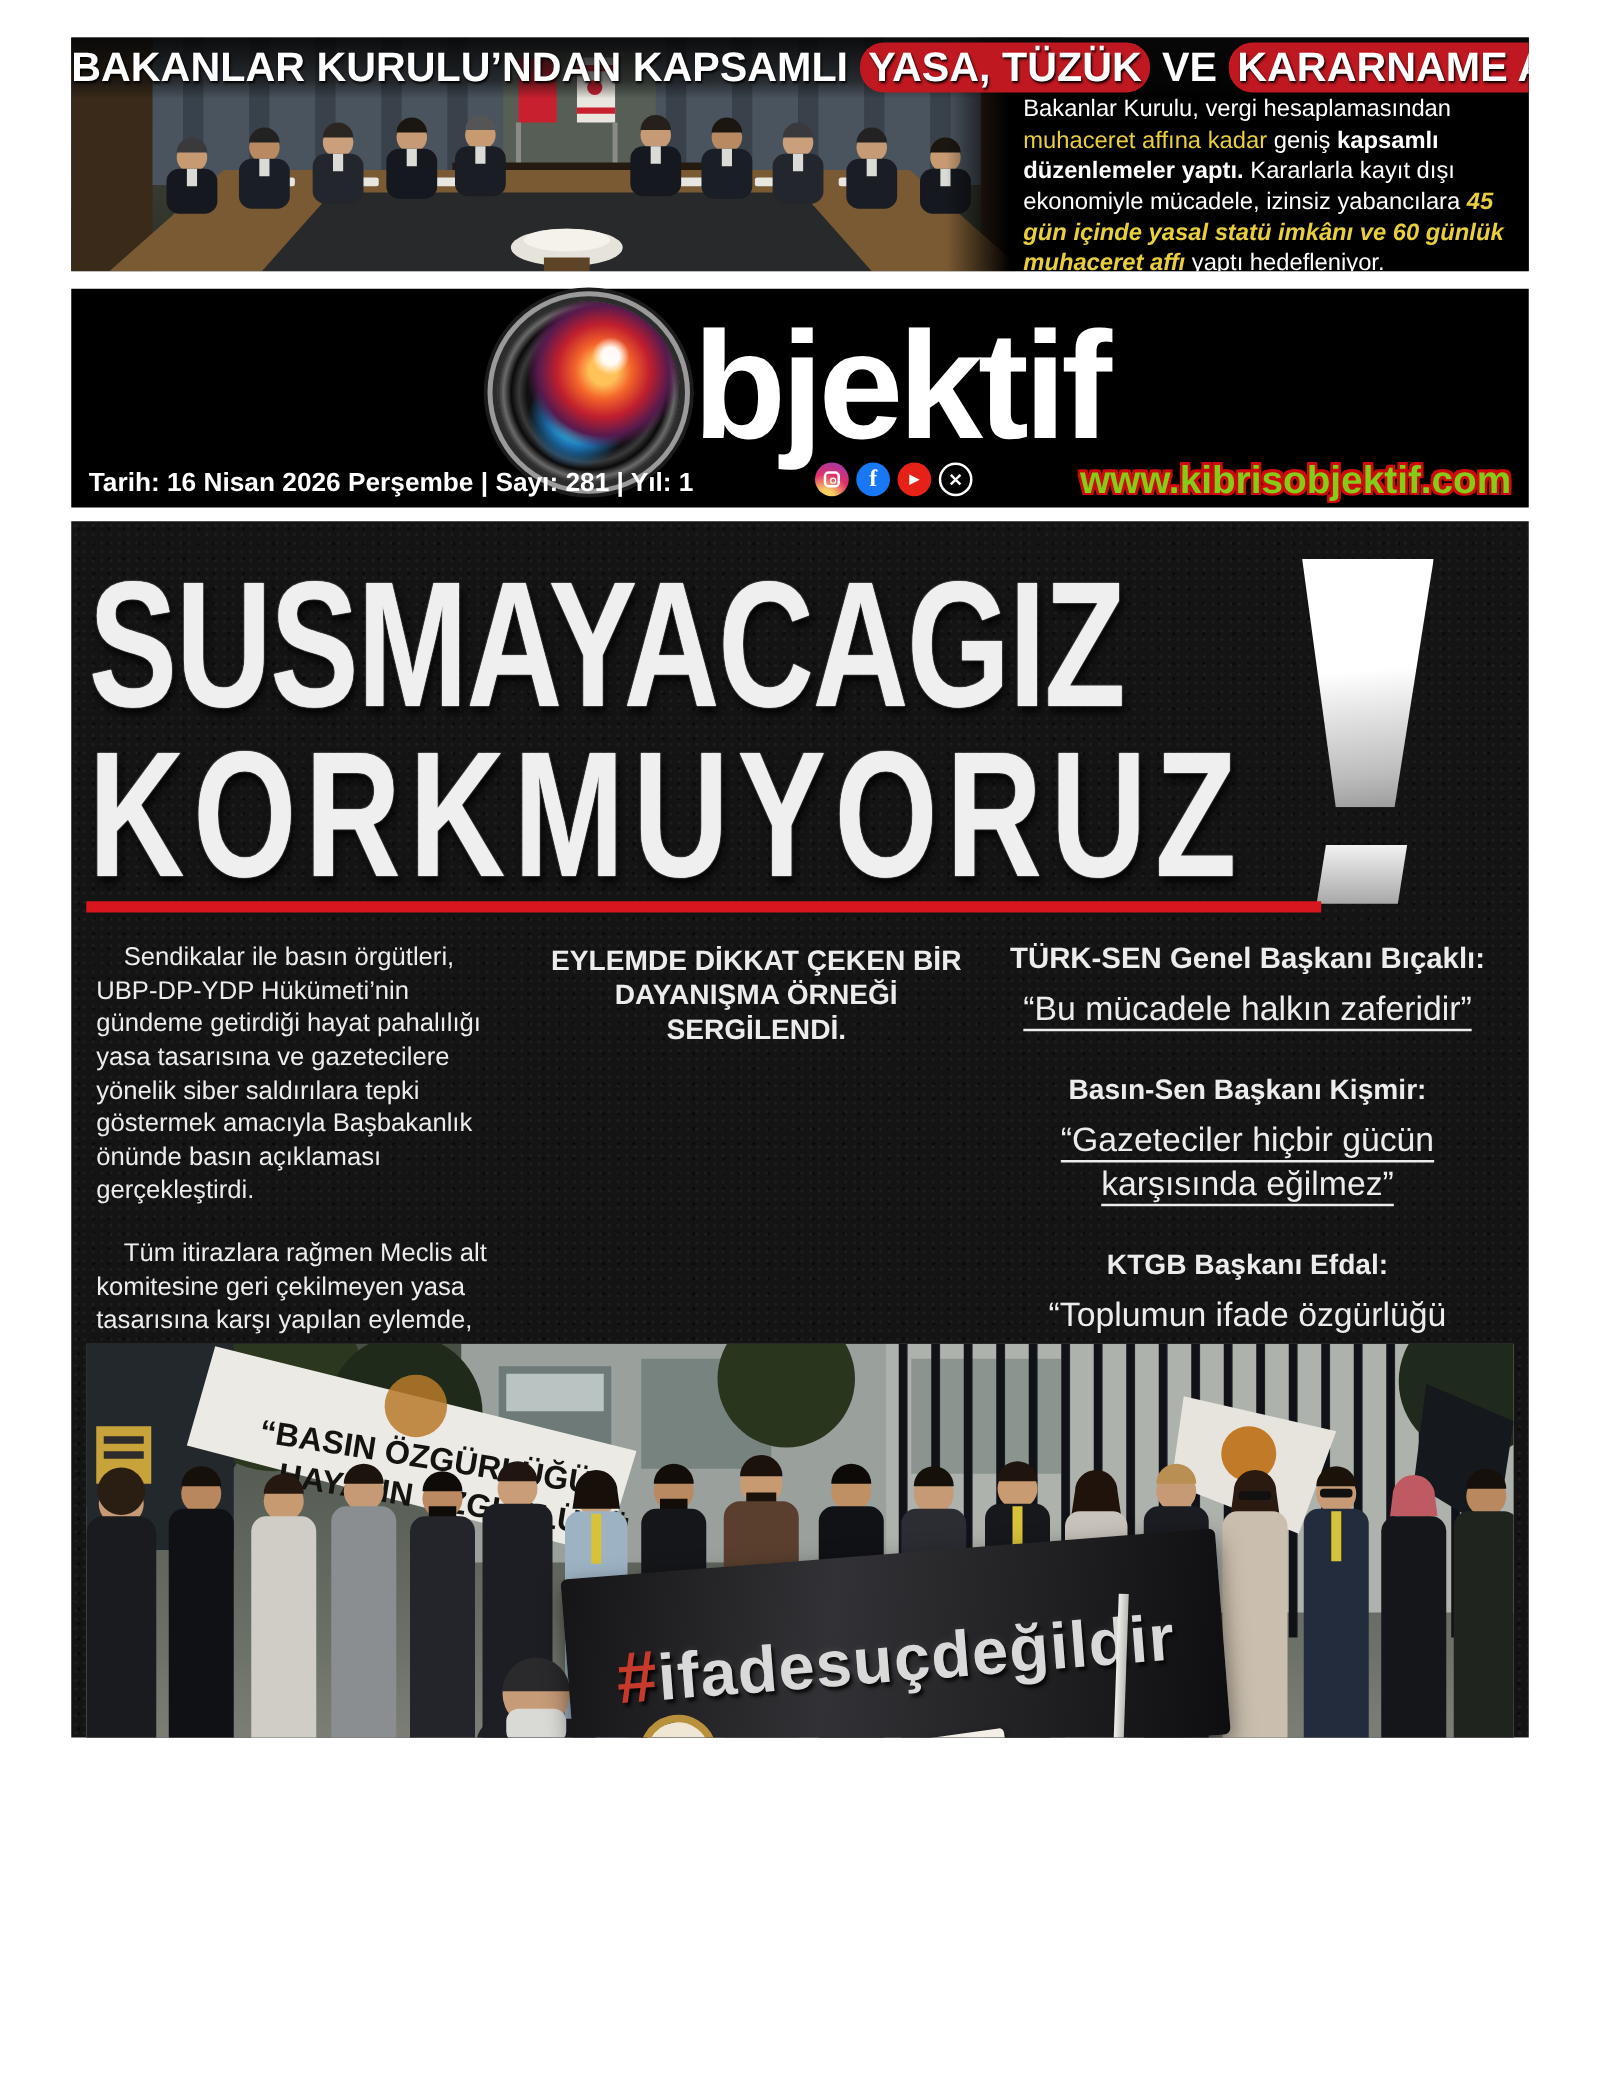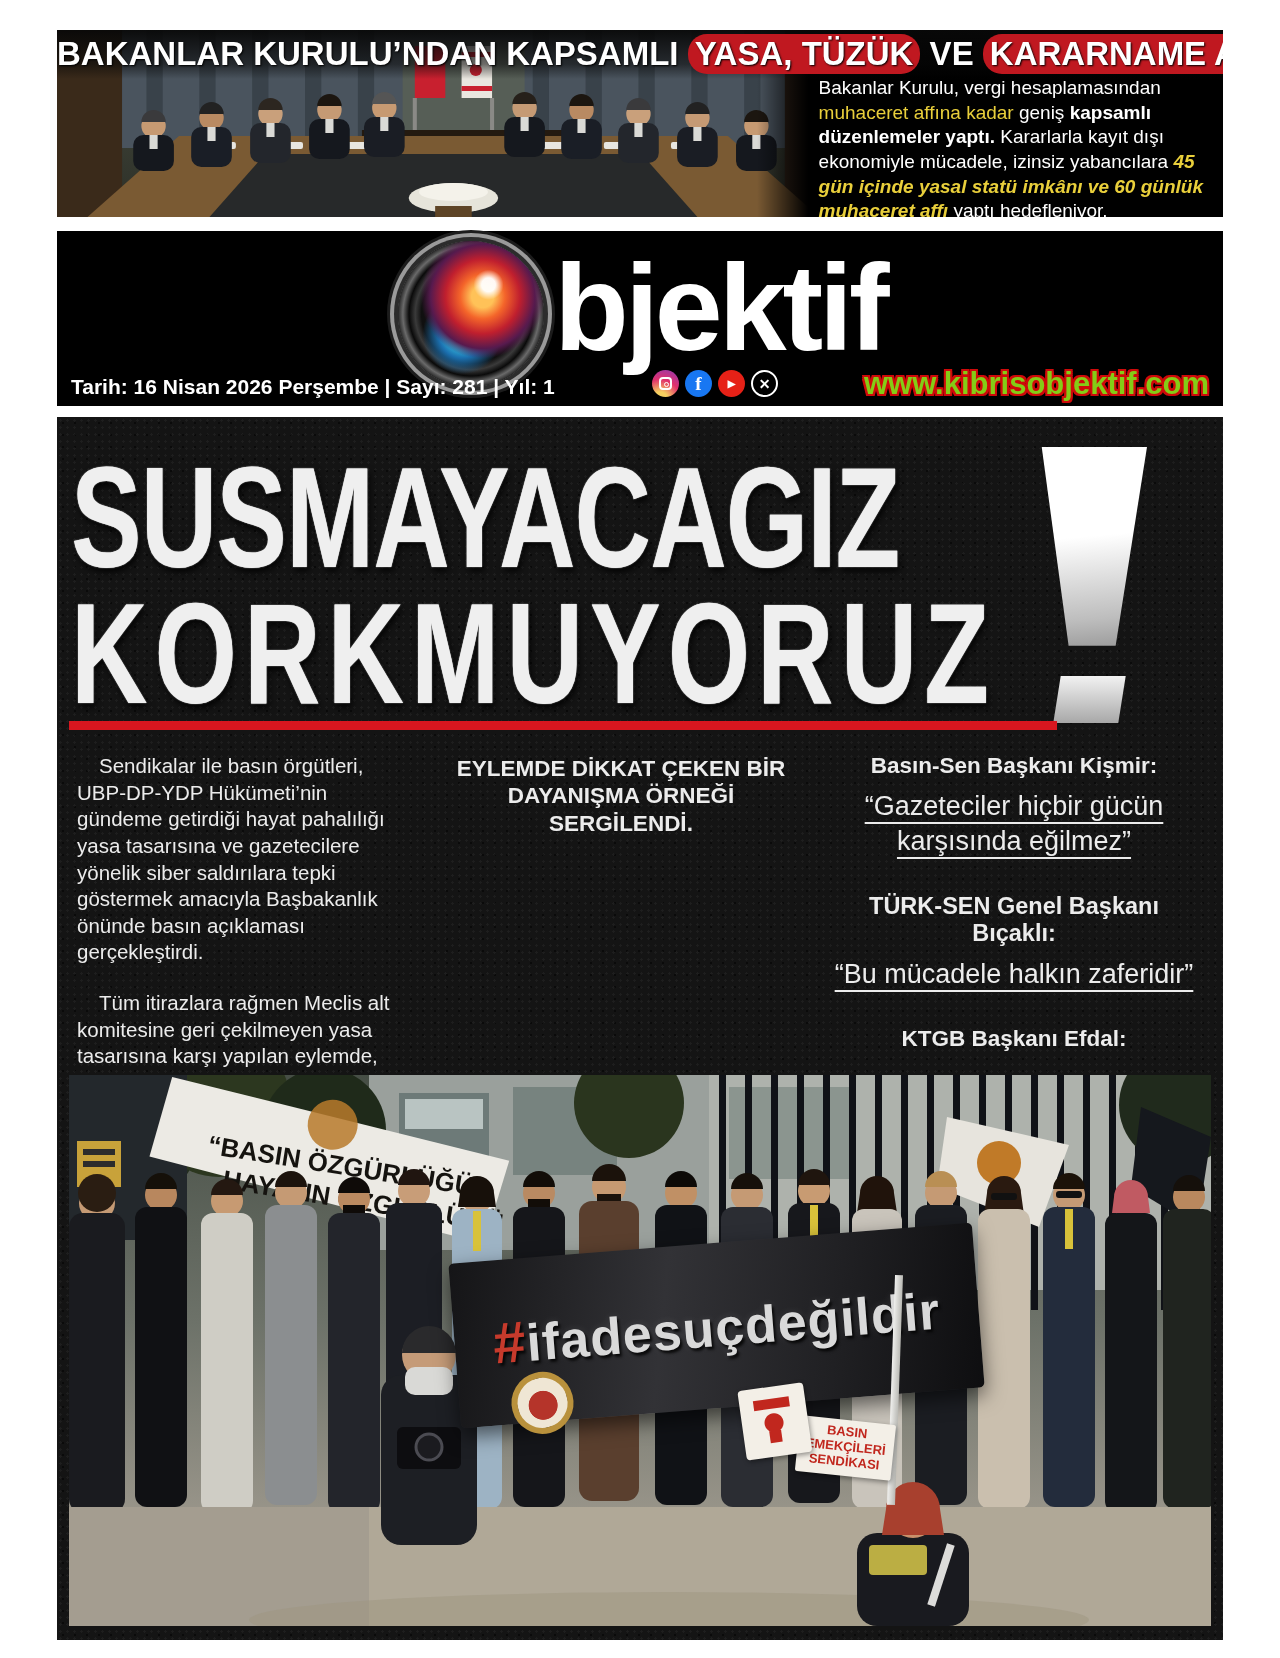--- a/index.html
+++ b/index.html
@@ -41,39 +41,39 @@
   .ic-ig .cam { width:13px; height:13px; border:2px solid #fff; border-radius:4px; position:relative; }
   .ic-ig .cam::after { content:""; position:absolute; left:3px; top:3px; width:3px; height:3px; border:1.5px solid #fff; border-radius:50%; }
   .ic-fb { background:#1877f2; font-family:"Liberation Serif", serif; font-size:19px; }
   .ic-yt { background:#e62117; font-size:10px; }
   .ic-x  { background:#000; border:2px solid #fff; font-size:14px; }
   .website { position:absolute; right:14px; bottom:4px; font-size:31px; font-weight:800; color:#84cc16; letter-spacing:0;
      text-shadow:2px 0 0 #cf0a0a, -2px 0 0 #cf0a0a, 0 2px 0 #cf0a0a, 0 -2px 0 #cf0a0a,
                  2px 2px 0 #cf0a0a, -2px -2px 0 #cf0a0a, 2px -2px 0 #cf0a0a, -2px 2px 0 #cf0a0a; }
 
   
-  .main-block { position:relative; margin:0 57px; height:1223px; background-color:#141414;
+  .main-block { position:relative; margin:0 57px; height:973px; background-color:#141414;
      background-image:radial-gradient(rgba(255,255,255,.045) 1px, transparent 1.4px),
                       radial-gradient(rgba(0,0,0,.5) 1px, transparent 1.6px);
      background-size:7px 7px, 12px 12px; padding-top:14px; overflow:hidden; }
   .headline-wrap { position:relative; height:306px; }
   .hl-line { position:absolute; left:14px; color:#efefef; font-weight:800; font-size:106px; line-height:1;
      transform:scaleY(1.35); transform-origin:top left; white-space:nowrap;
      text-shadow:0 0 1px #fff, 2px 3px 6px rgba(0,0,0,.9); }
   .hl-line1 { top:14px; letter-spacing:-1px; }
   .hl-line2 { top:150px; letter-spacing:7px; }
   .red-rule { position:absolute; left:12px; top:290px; width:988px; height:9px; background:#d8161f; }
   .bang { position:absolute; right:76px; top:16px; width:112px; height:276px; }
   .bang-bar { position:absolute; left:0; top:0; width:100%; height:72%;
      background:linear-gradient(175deg, #ffffff 45%, #bdbdbd 85%, #9a9a9a);
      clip-path:polygon(6% 0, 100% 0, 72% 100%, 30% 100%); }
   .bang-dot { position:absolute; left:20%; bottom:0; width:58%; height:17%;
      background:linear-gradient(180deg, #f2f2f2, #a8a8a8); transform:skewX(-9deg); }
 
-  .columns { display:flex; gap:26px; padding:16px 22px 0 20px; height:330px; color:#ececec; overflow:hidden; }
+  .columns { display:flex; gap:10px; padding:16px 22px 0 20px; height:330px; color:#ececec; overflow:hidden; }
   .columns p { font-size:20.5px; line-height:1.3; text-indent:22px; margin-bottom:24px; }
   .col-1 { width:338px; flex:0 0 auto; }
   .col-2 { width:360px; flex:0 0 auto; }
   .col-2 h2 { text-align:center; font-size:22.5px; font-weight:800; line-height:1.22; margin:2px 0 22px; letter-spacing:0; }
   .col-3 { flex:1 1 auto; text-align:center; }
   .quote-group { margin-bottom:34px; }
   .quote-group h3 { font-size:22.5px; font-weight:800; margin-bottom:10px; }
   .quote-group .quote { font-size:27px; line-height:1.3; text-indent:0; margin:0 auto; max-width:380px;
      text-decoration:underline; text-underline-offset:7px; text-decoration-thickness:2px; }
   .qg-1 h3 { font-size:23.5px; }
@@ -263,27 +263,27 @@
     <div class="columns">
       <article class="col col-1">
         <p>Sendikalar ile basın örgütleri, UBP-DP-YDP Hükümeti’nin gündeme getirdiği hayat pahalılığı yasa tasarısına ve gazetecilere yönelik siber saldırılara tepki göstermek amacıyla Başbakanlık önünde basın açıklaması gerçekleştirdi.</p>
         <p>Tüm itirazlara rağmen Meclis alt komitesine geri çekilmeyen yasa tasarısına karşı yapılan eylemde, aynı zamanda basın emekçilerine yönelik baskılara dikkat çekildi.</p>
       </article>
       <article class="col col-2">
         <h2>EYLEMDE DİKKAT ÇEKEN BİR DAYANIŞMA ÖRNEĞİ SERGİLENDİ.</h2>
 
       </article>
       <aside class="col col-3">
+        <div class="quote-group qg-1">
+          <h3>TÜRK-SEN Genel Başkanı Bıçaklı:</h3>
+          <p class="quote">“Bu mücadele halkın zaferidir”</p>
+        </div>
         <div class="quote-group">
           <h3>Basın-Sen Başkanı Kişmir:</h3>
           <p class="quote">“Gazeteciler hiçbir gücün karşısında eğilmez”</p>
-        </div>
-        <div class="quote-group qg-1">
-          <h3>TÜRK-SEN Genel Başkanı Bıçaklı:</h3>
-          <p class="quote">“Bu mücadele halkın zaferidir”</p>
         </div>
         <div class="quote-group">
           <h3>KTGB Başkanı Efdal:</h3>
           <p class="quote">“Toplumun ifade özgürlüğü tehlike altında”</p>
         </div>
       </aside>
     </div>
 
     <figure class="bottom-photo">
       <svg viewBox="0 0 1142 551" preserveAspectRatio="none">

